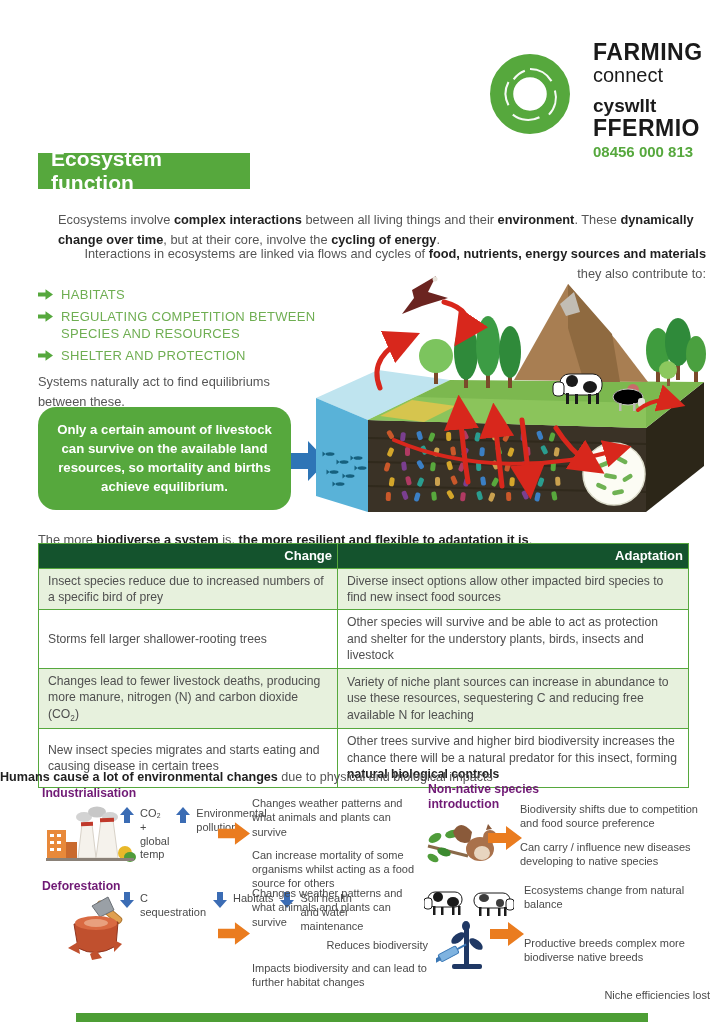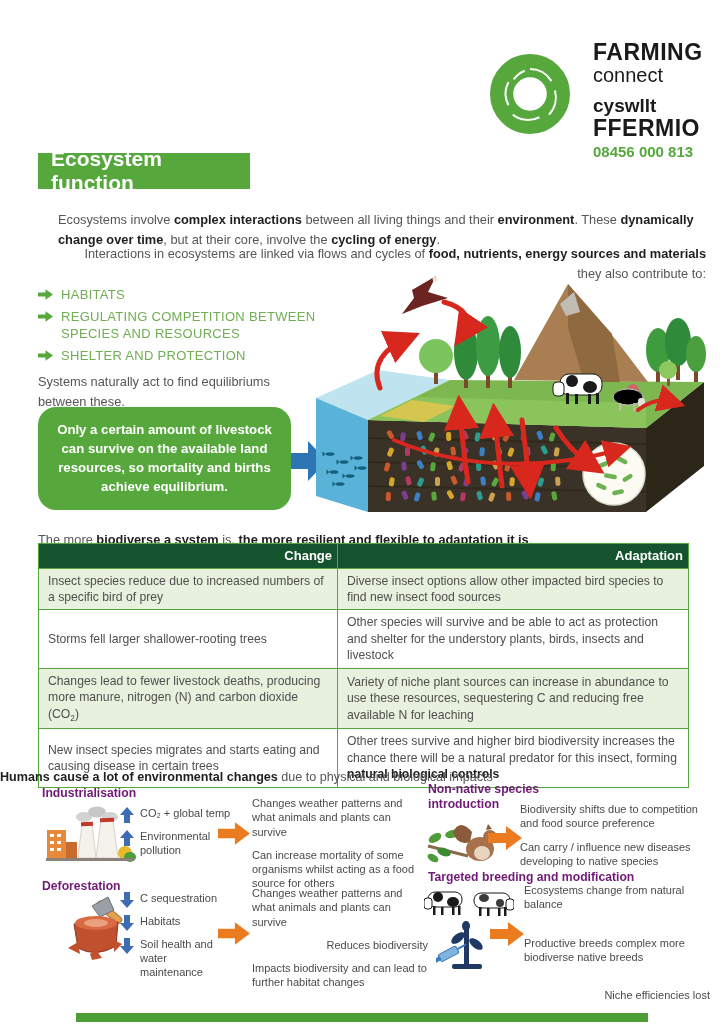--- a/index.html
+++ b/index.html
@@ -60,21 +60,21 @@
   .impact-heading{position:absolute;font-size:12.2px;font-weight:bold;color:#701a75;line-height:1.25;}
   .h-ind{left:42px;top:6px;}
   .h-def{left:42px;top:99px;}
   .h-nn{left:428px;top:2px;width:130px;}
   .h-tb{left:428px;top:90px;width:260px;}
   .icon-factory{position:absolute;left:44px;top:24px;}
   .icon-stump{position:absolute;left:56px;top:114px;}
   .icon-squirrel{position:absolute;left:426px;top:36px;}
   .icon-cows{position:absolute;left:424px;top:104px;}
   .icon-syringe{position:absolute;left:436px;top:132px;}
-  .effects{position:absolute;display:flex;flex-direction:column;gap:7px;width:112px;}
+  .effects{position:absolute;display:flex;flex-direction:row;gap:7px;width:112px;}
   .eff-ind{left:120px;top:27px;}
   .eff-def{left:120px;top:112px;}
   .effect-row{display:flex;gap:6px;align-items:flex-start;line-height:1.25;}
   .effect-row svg{flex:0 0 auto;margin-top:0px;}
   .outcomes{position:absolute;display:flex;flex-direction:column;gap:9px;line-height:1.3;align-items:flex-end;}
   .out-ind{left:252px;top:16px;width:176px;}
   .out-def{left:252px;top:106px;width:176px;}
   .out-nn{left:520px;top:22px;width:190px;}
   .out-tb{left:524px;top:103px;width:186px;gap:24px;}
   .orange-arrow{position:absolute;}
@@ -457,21 +457,20 @@
       <circle cx="66" cy="20" r="1.4" fill="#2a1a10"></circle>
     </svg>
     <svg class="orange-arrow oa-nn" width="34" height="24" viewBox="0 0 34 24">
         <path d="M0 7 H18 V0 L34 12 L18 24 V17 H0 Z" fill="#ea7c1f"></path>
       </svg>
     <div class="outcomes out-nn">
       <div>Biodiversity shifts due to competition and food source preference</div>
       <div>Can carry / influence new diseases developing to native species</div>
     </div>
 
-    <div class="impact-heading h-tb">Targeted breeding and modification</div>
     <svg class="icon-cows" width="90" height="36" viewBox="0 0 90 36">
       <rect x="4" y="8" width="34" height="15" rx="7" fill="#fff" stroke="#1a1a1a"></rect>
       <circle cx="14" cy="13" r="5" fill="#1a1a1a"></circle>
         <ellipse cx="29" cy="18" rx="6" ry="5" fill="#1a1a1a"></ellipse>
       <rect x="0" y="14" width="8" height="11" rx="3" fill="#fff" stroke="#1a1a1a"></rect>
       <rect x="9" y="22" width="2.5" height="9" fill="#1a1a1a"></rect>
         <rect x="17" y="23" width="2.5" height="8" fill="#1a1a1a"></rect>
         <rect x="28" y="23" width="2.5" height="8" fill="#1a1a1a"></rect>
         <rect x="34" y="22" width="2.5" height="9" fill="#1a1a1a"></rect>
       <rect x="50" y="9" width="36" height="15" rx="7" fill="#fff" stroke="#1a1a1a"></rect>

